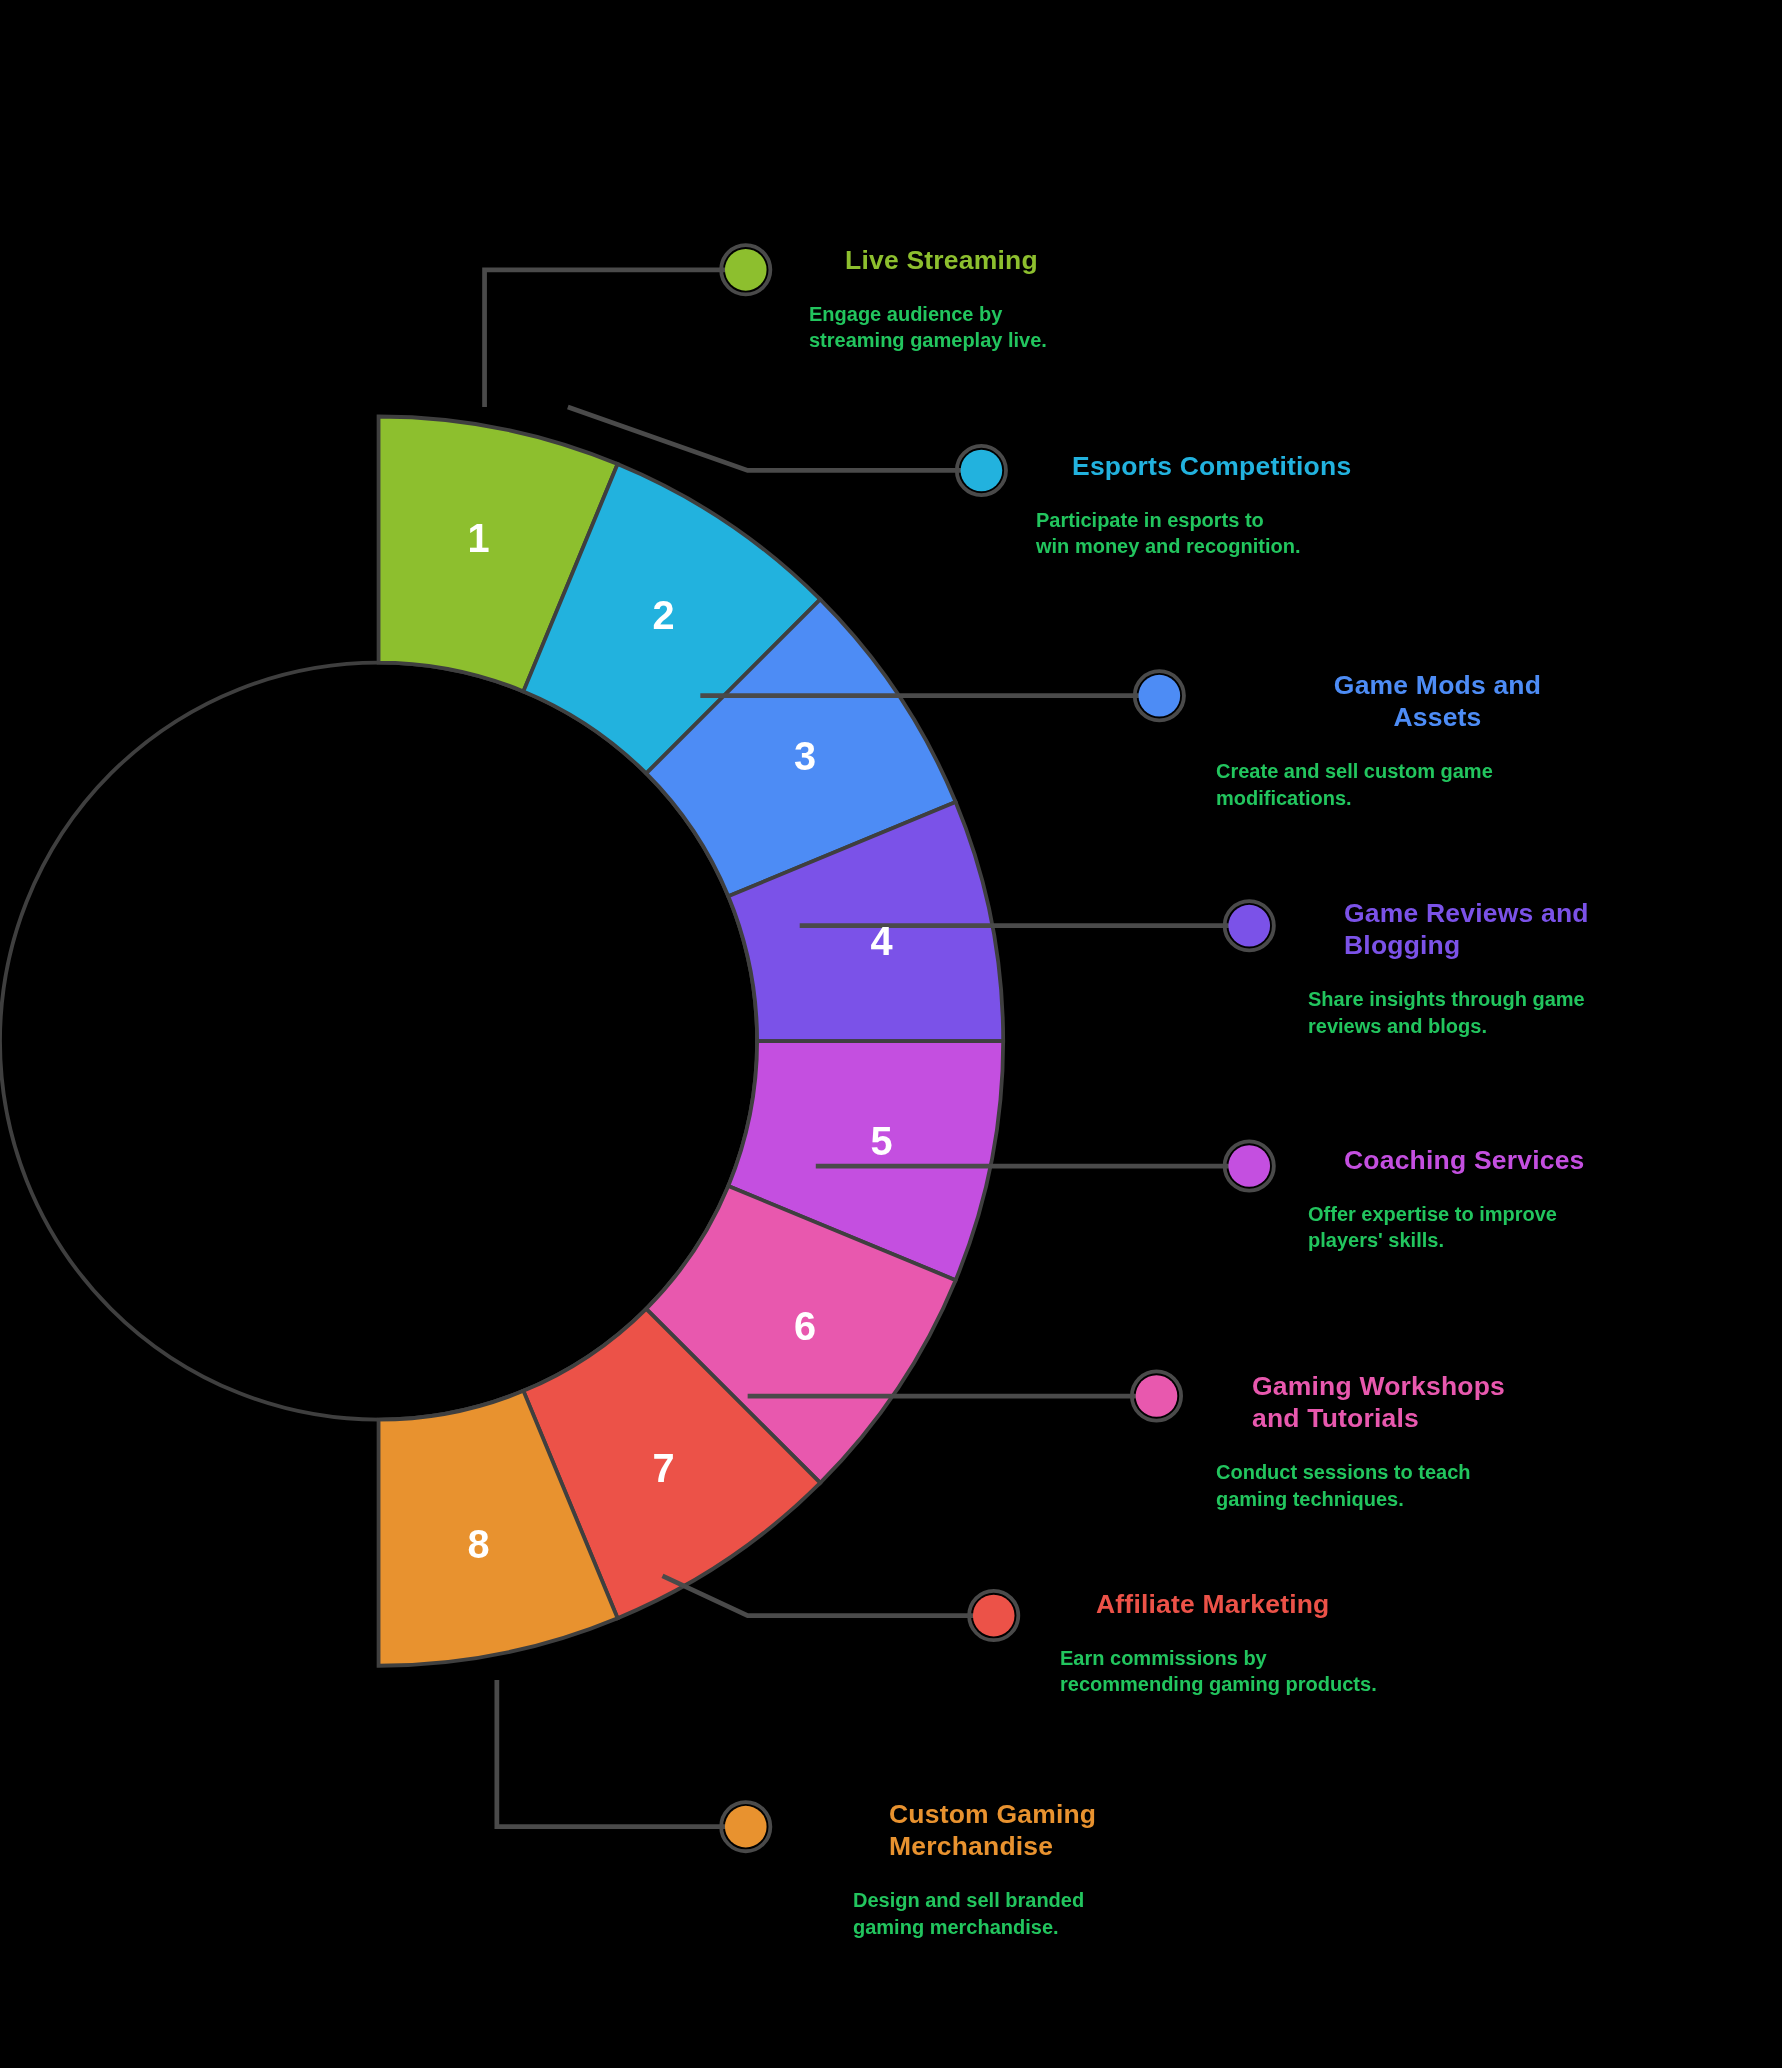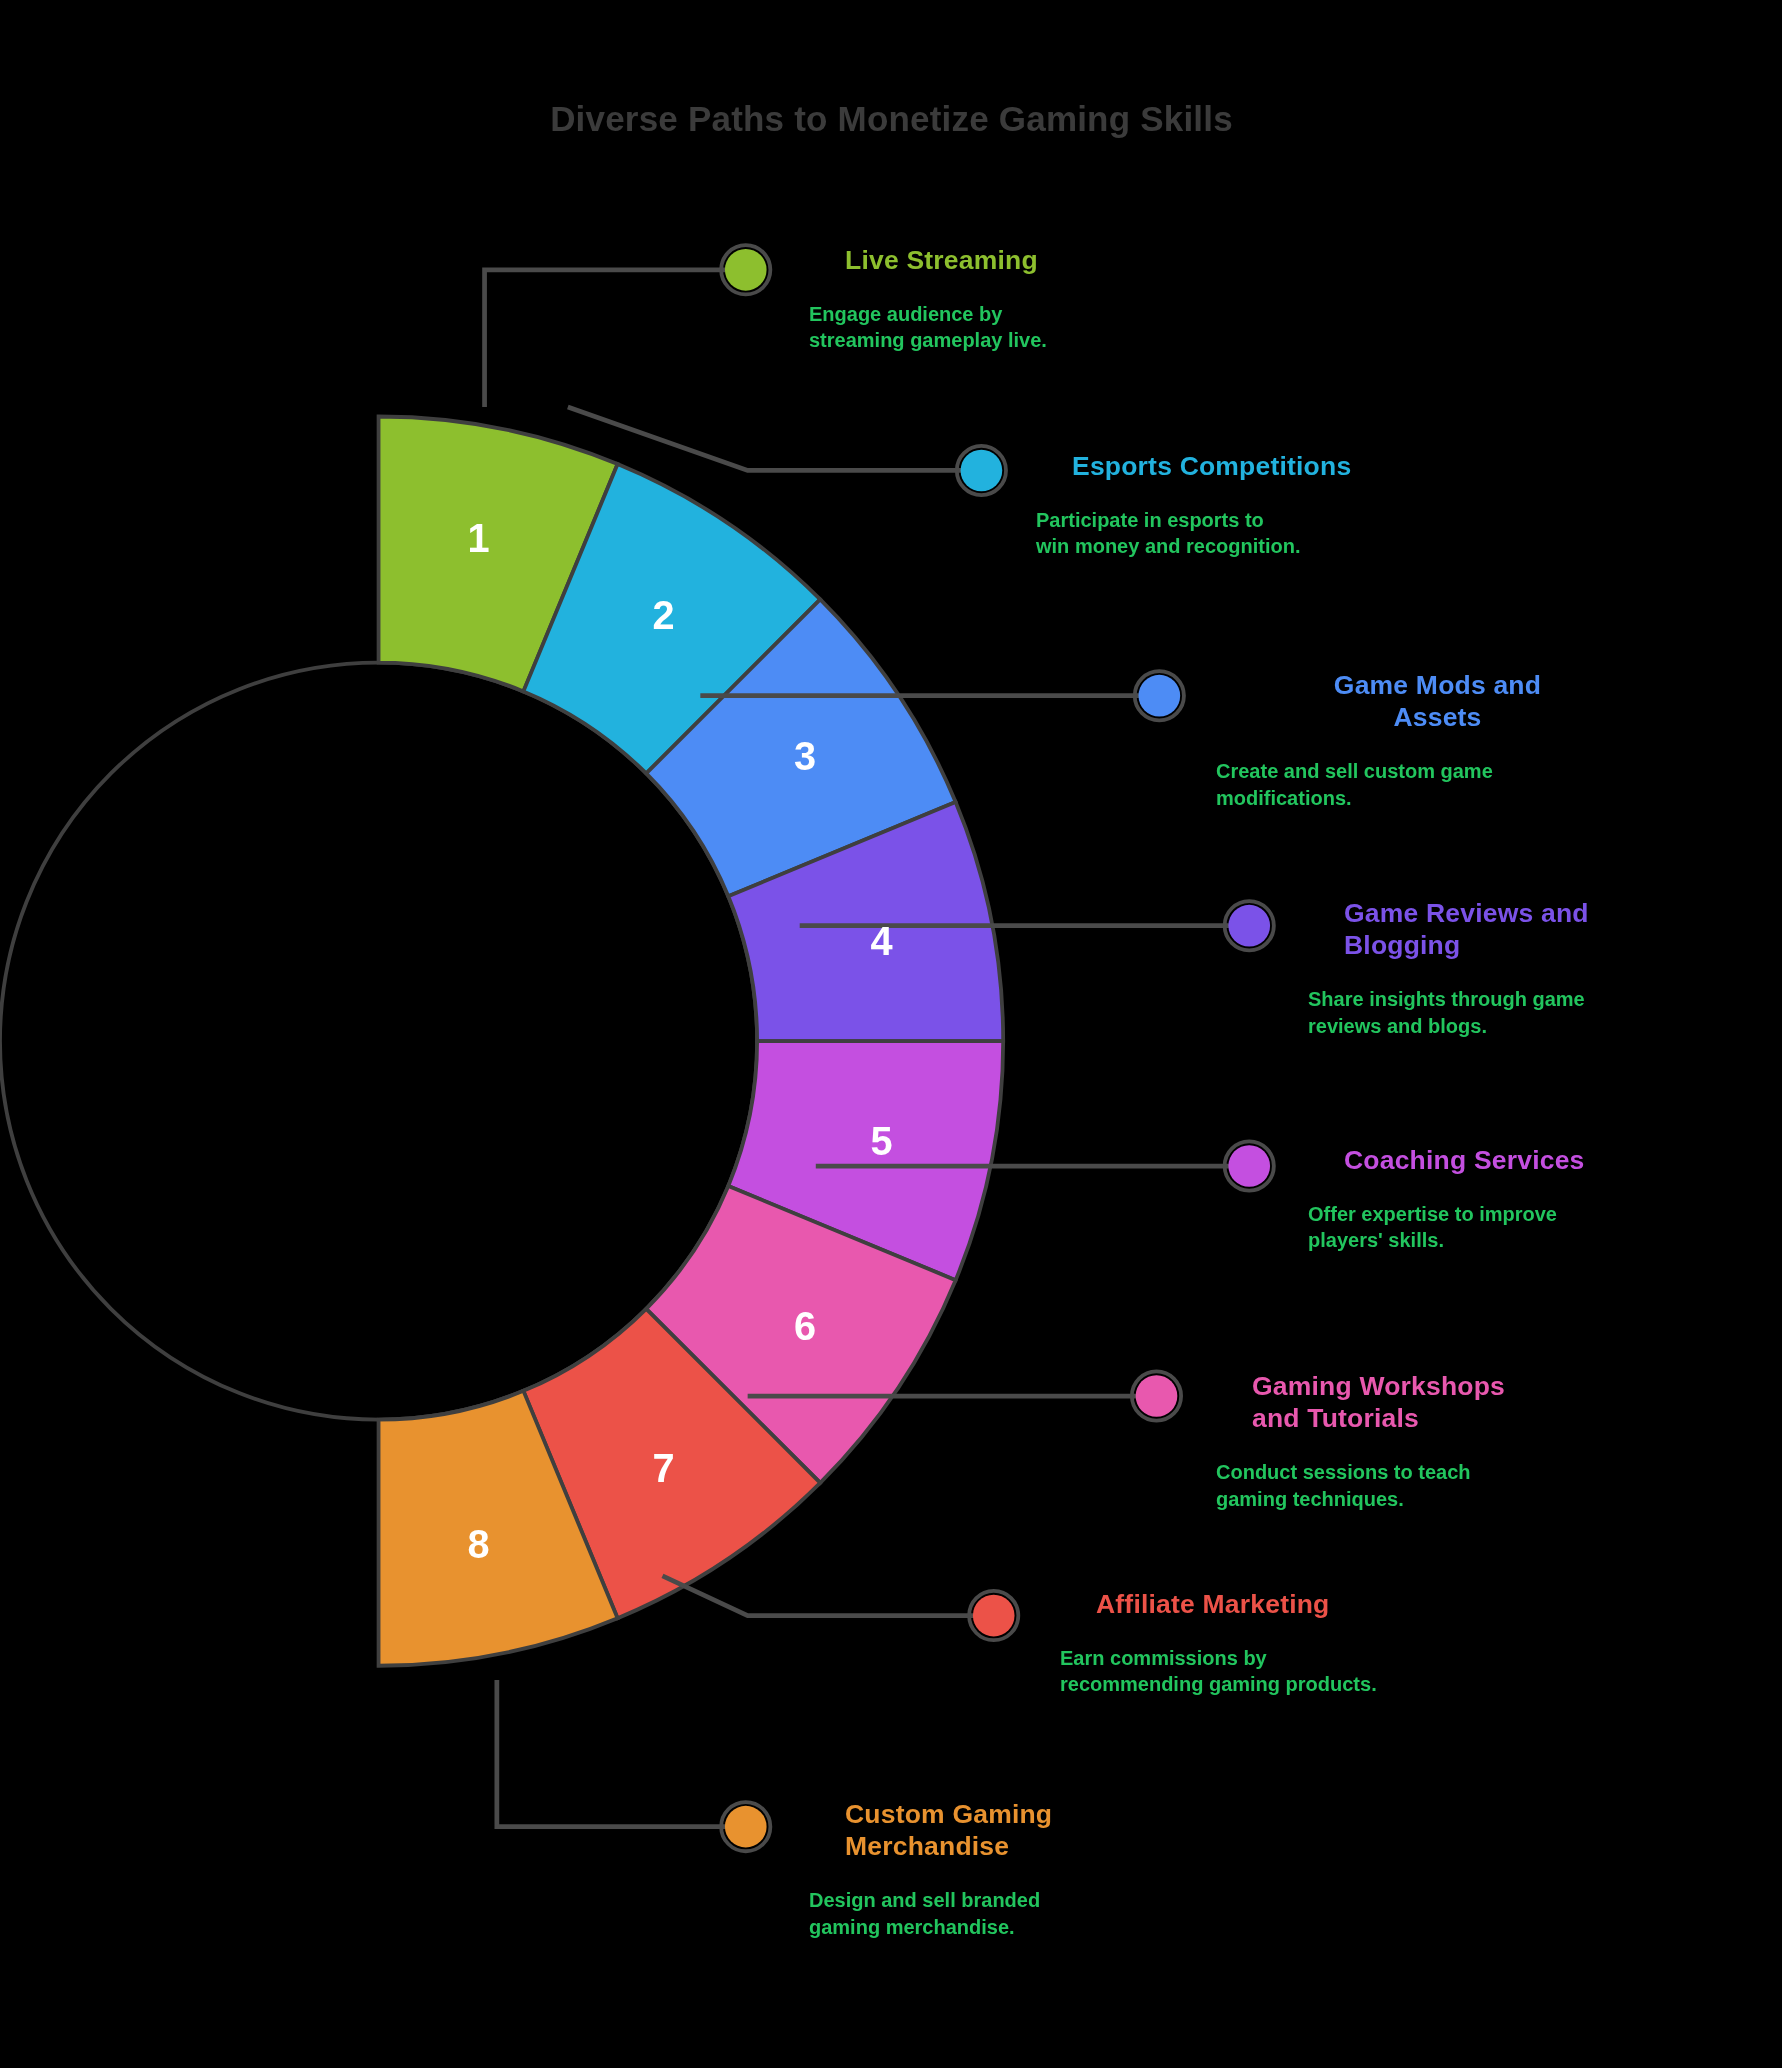--- a/index.html
+++ b/index.html
@@ -52,21 +52,20 @@
     line-height:1.32;
     color:#22c55e;
     white-space:pre-line;
   }
 </style>
 </head>
 <body>
 
 <div id="stage">
 
-  <div id="chart-title">Diverse Paths to Monetize Gaming Skills</div>
 
   <svg id="donut-svg" viewBox="0 0 1884 2186">
 
     <circle cx="400" cy="1100" r="400" fill="none" stroke="#3f3f3f" stroke-width="4"></circle>
 
     <g id="slices">
         <path d="M 400.00000000000006 440 A 660 660 0 0 1 652.5710653609593 490.23950854255077
           L 553.073372946036 730.4481869954852 A 400 400 0 0 0 400 700 Z" fill="#8DBF2E" stroke="#3f3f3f" stroke-width="4"></path>
         <path d="M 652.5710653609593 490.23950854255077 A 660 660 0 0 1 866.6904755831214 633.3095244168787
           L 682.842712474619 817.157287525381 A 400 400 0 0 0 553.073372946036 730.4481869954852 Z" fill="#22B2DE" stroke="#3f3f3f" stroke-width="4"></path>
@@ -161,21 +160,21 @@
     <div class="legend-desc">Conduct sessions to teach
 gaming techniques.</div>
   </div>
 
   <div class="legend-item" id="leg6" style="left:1060px; top:1588px; width:416px;">
     <div class="legend-title" style="color: rgb(236, 82, 72);">Affiliate Marketing</div>
     <div class="legend-desc">Earn commissions by
 recommending gaming products.</div>
   </div>
 
-  <div class="legend-item" id="leg7" style="left:809px; top:1798px; width:416px;">
+  <div class="legend-item" id="leg7" style="left:853px; top:1798px; width:416px;">
     <div class="legend-title" style="color: rgb(232, 146, 47);">Custom Gaming
 Merchandise</div>
     <div class="legend-desc">Design and sell branded
 gaming merchandise.</div>
   </div>
 
 </div>
 
 
 </body></html>

